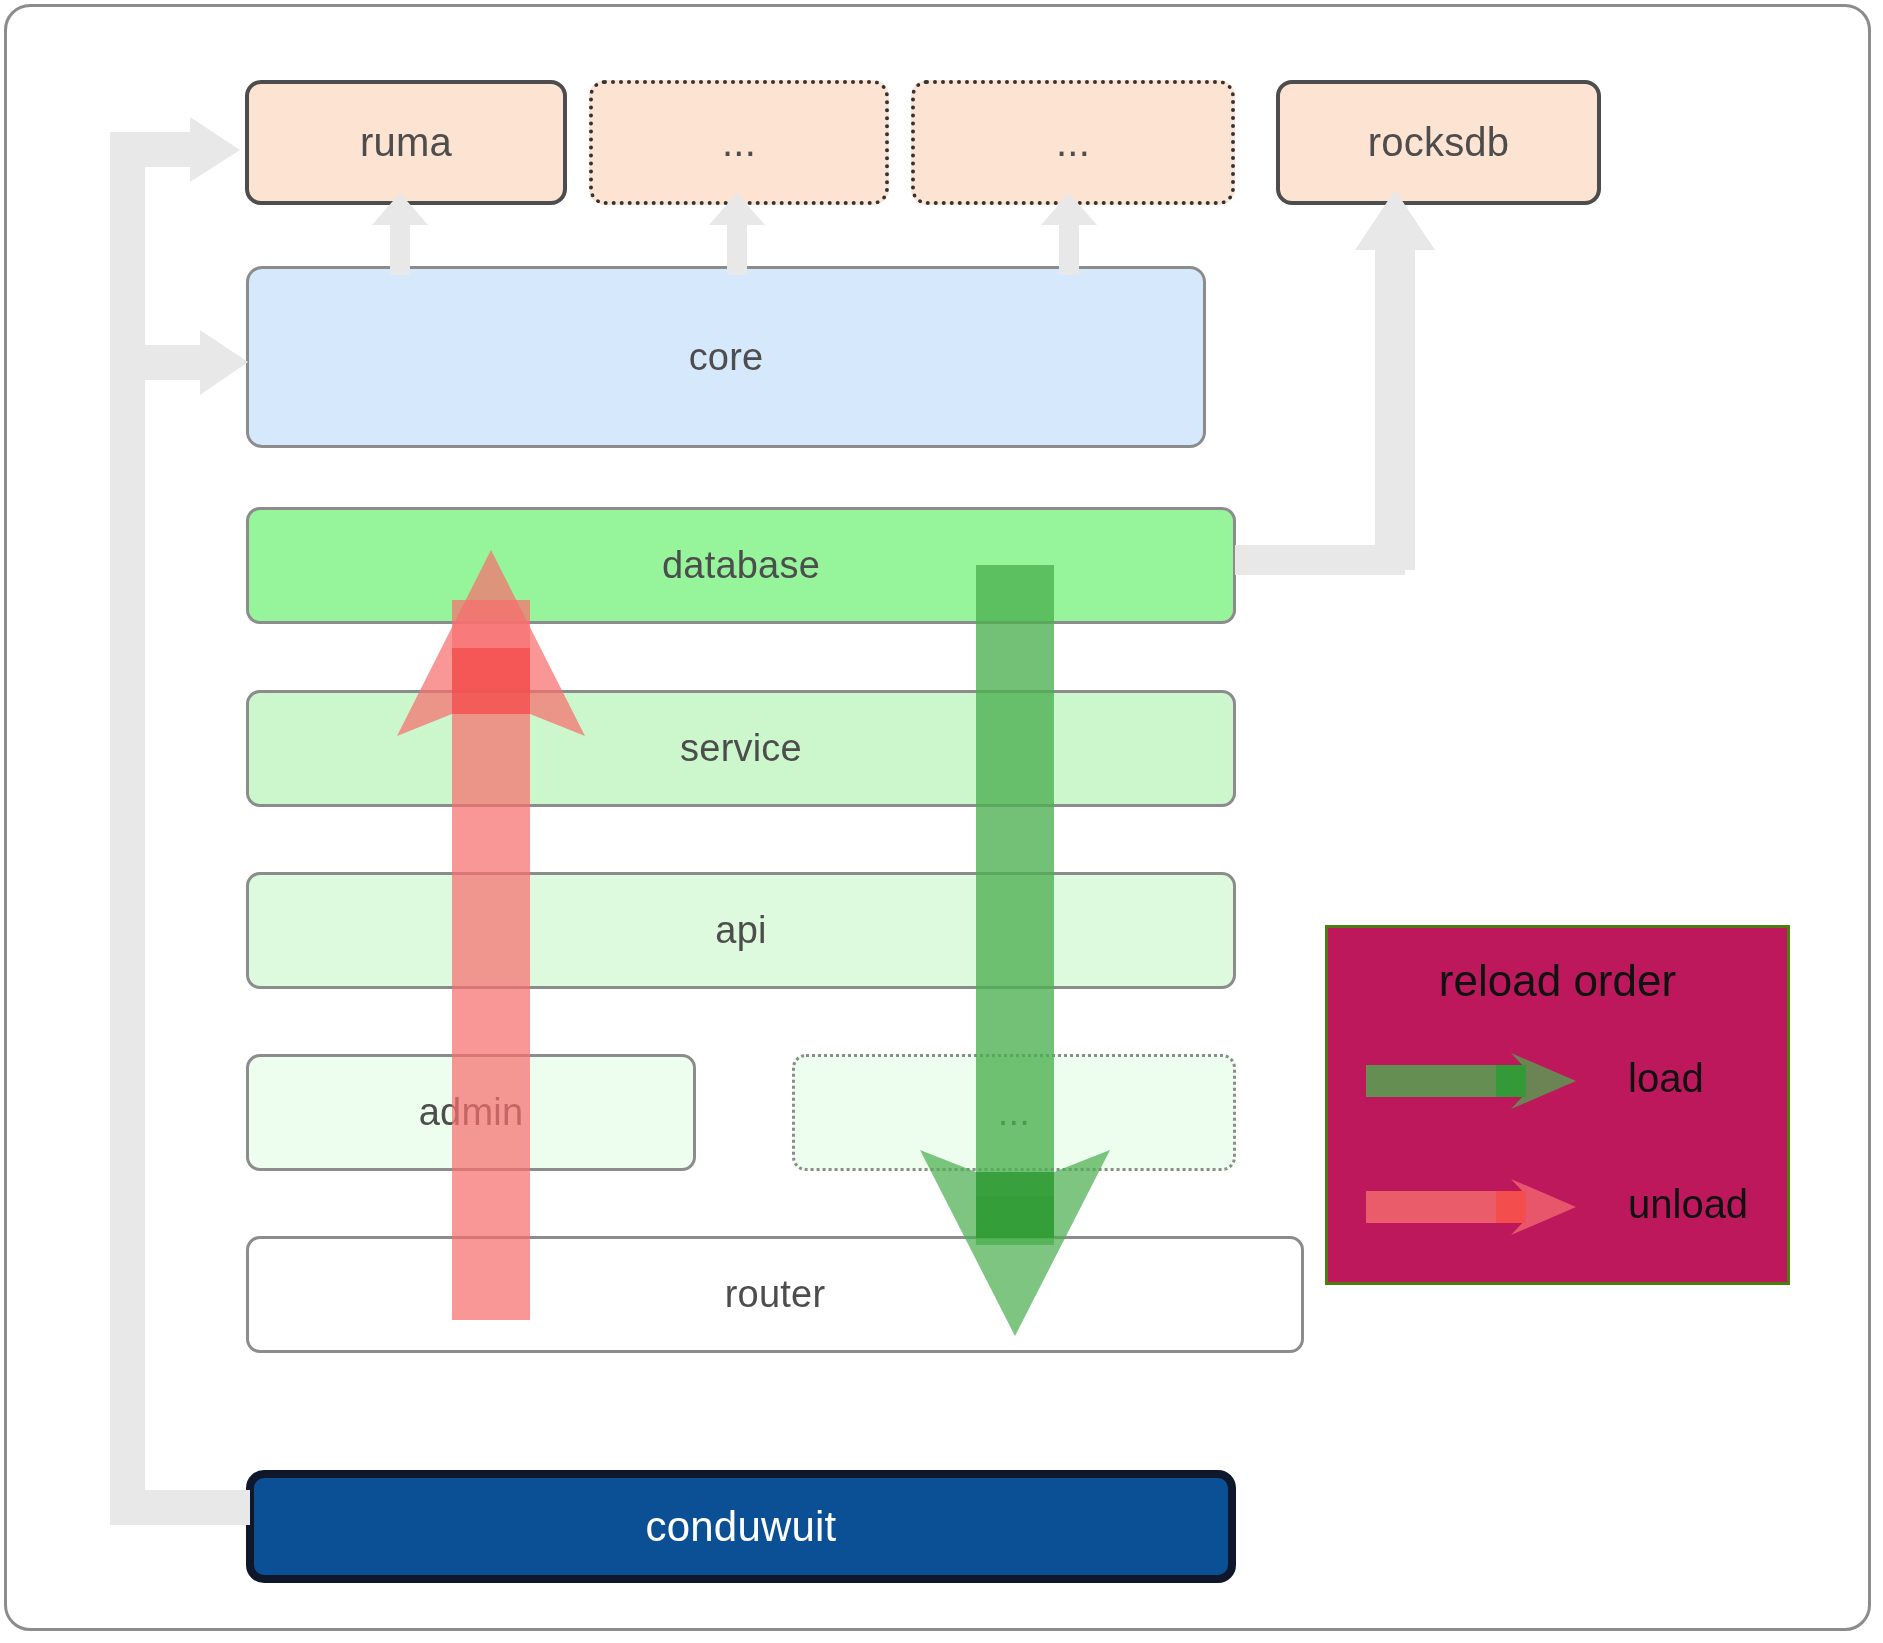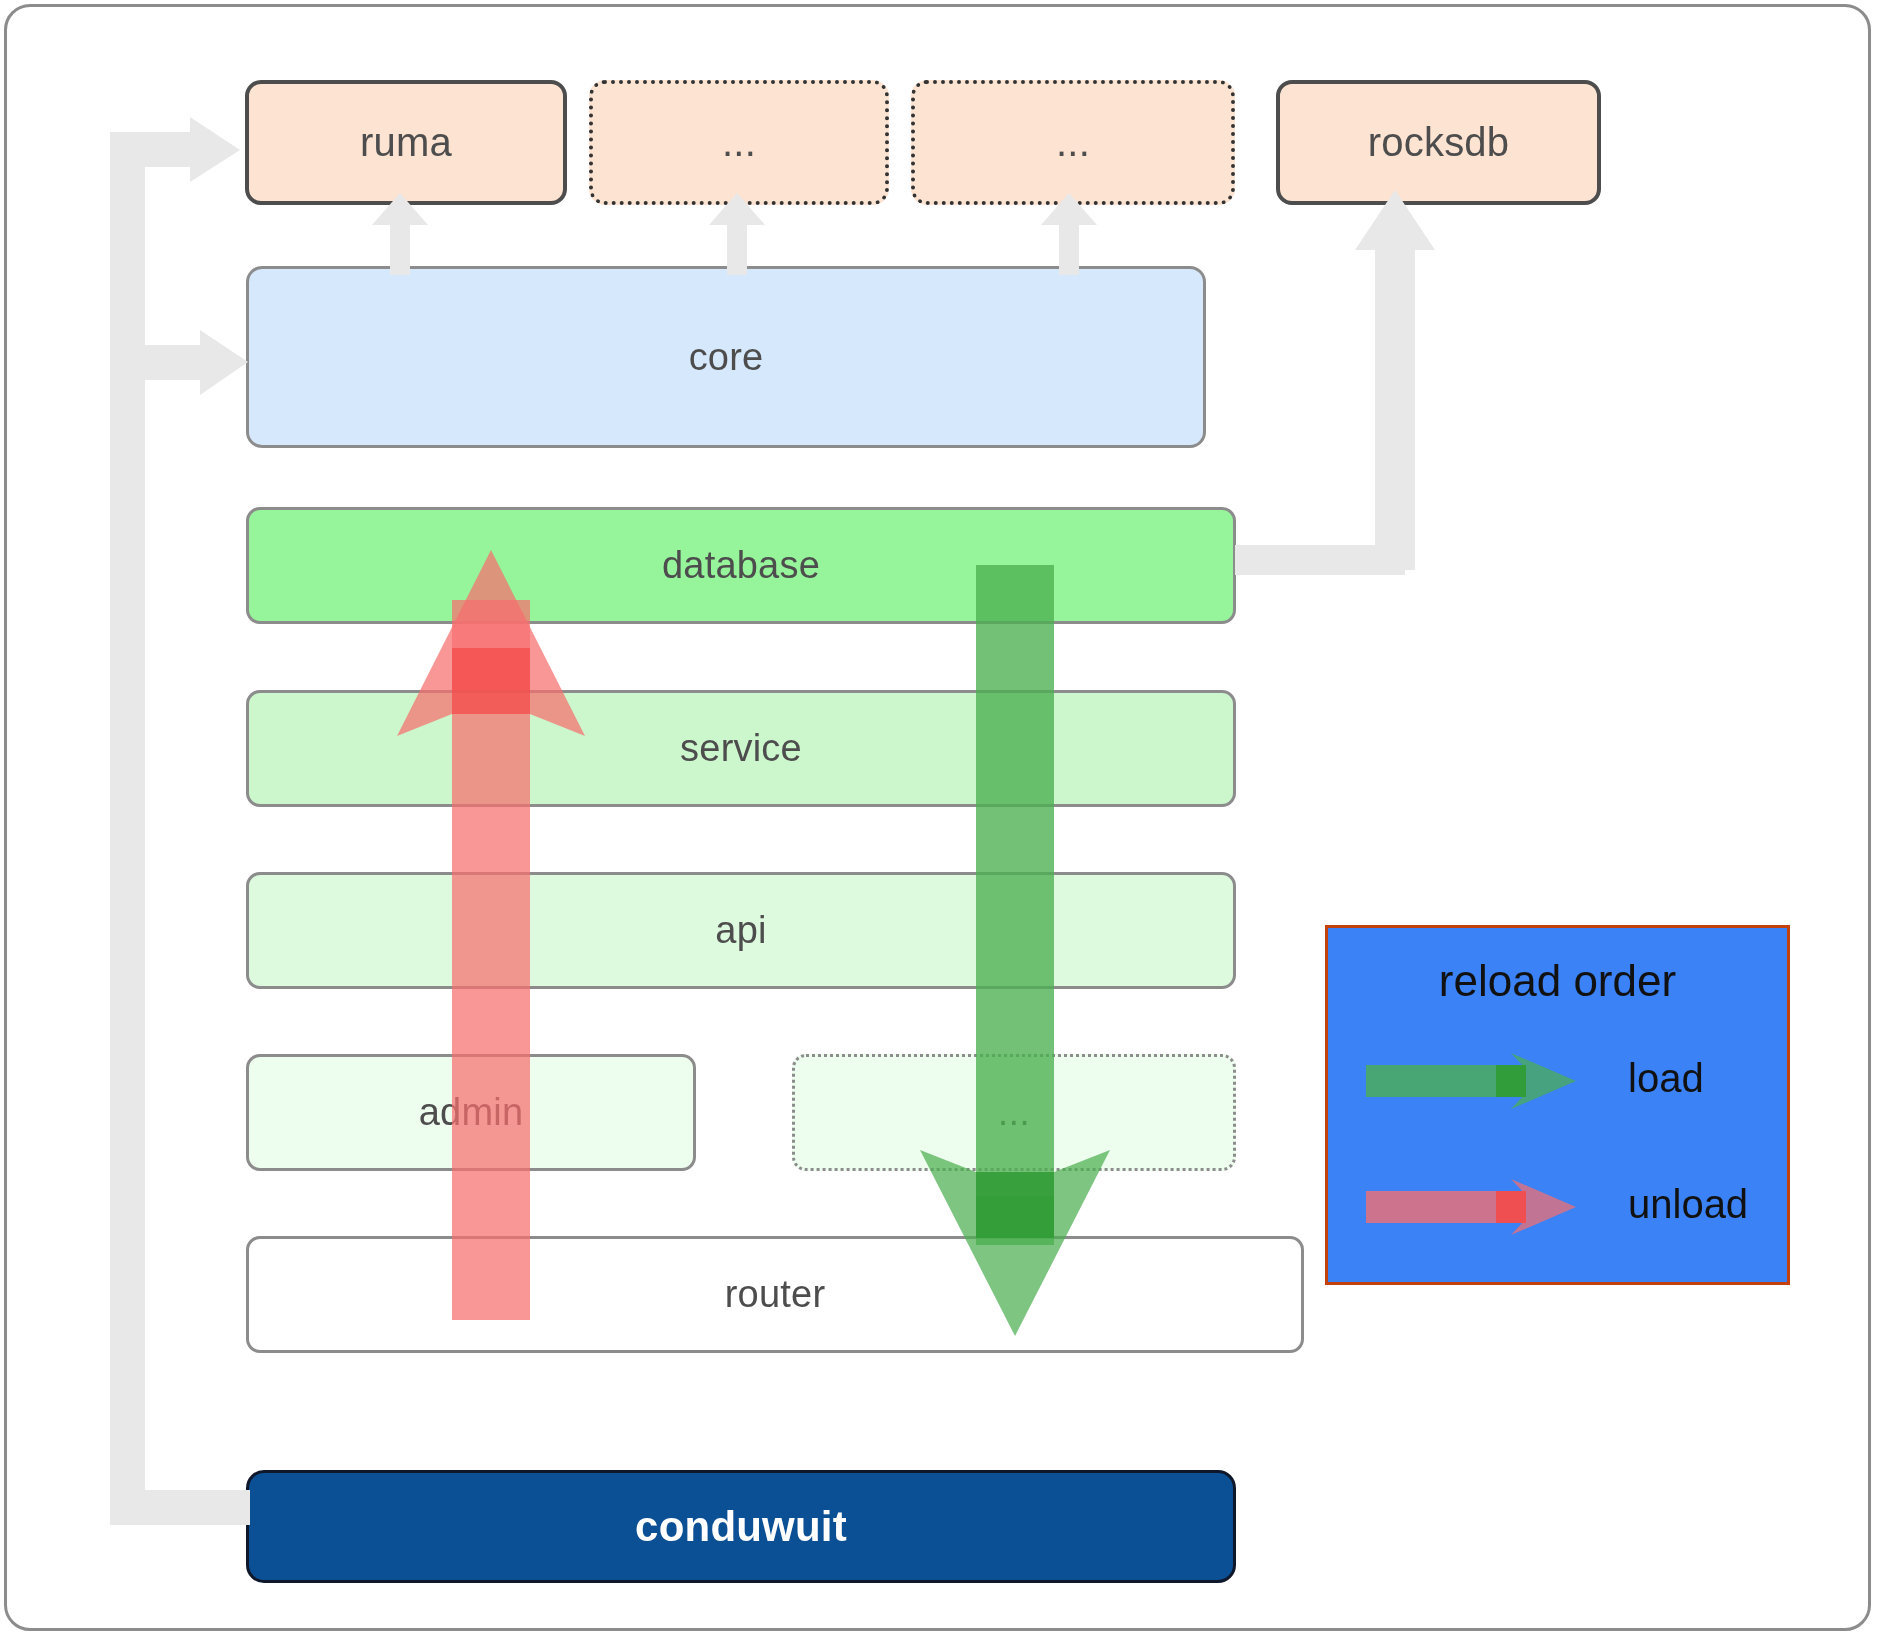--- a/index.html
+++ b/index.html
@@ -79,24 +79,24 @@
   .dots-box {
     background: #edfdee;
     border: 3px dotted #8c8c8c;
   }
   .router-box {
     background: #ffffff;
     border: 3px solid #8c8c8c;
   }
   .app-box {
     background: #0b4f95;
-    border: 3px solid #0f172a;
+    border: 8px solid #0f172a;
     border-radius: 18px;
     color: #ffffff;
-    font-weight: 700;
+    font-weight: 400;
     font-size: 42px;
   }
   .app-box .lbl { color: #ffffff; }
 
   
   .connectors {
     position: absolute;
     left: 0; top: 0;
     width: 1883px; height: 1643px;
     pointer-events: none;
@@ -112,22 +112,22 @@
     z-index: 4;
   }
 
   
   .legend {
     position: absolute;
     left: 1325px;
     top: 925px;
     width: 465px;
     height: 360px;
-    background: #3b82f6;
-    border: 3px solid #c2410c;
+    background: #be185d;
+    border: 3px solid #4d7c0f;
     box-sizing: border-box;
   }
   .legend-title {
     position: absolute;
     left: 0; right: 0;
     top: 28px;
     text-align: center;
     font-size: 44px;
     color: #111111;
   }

